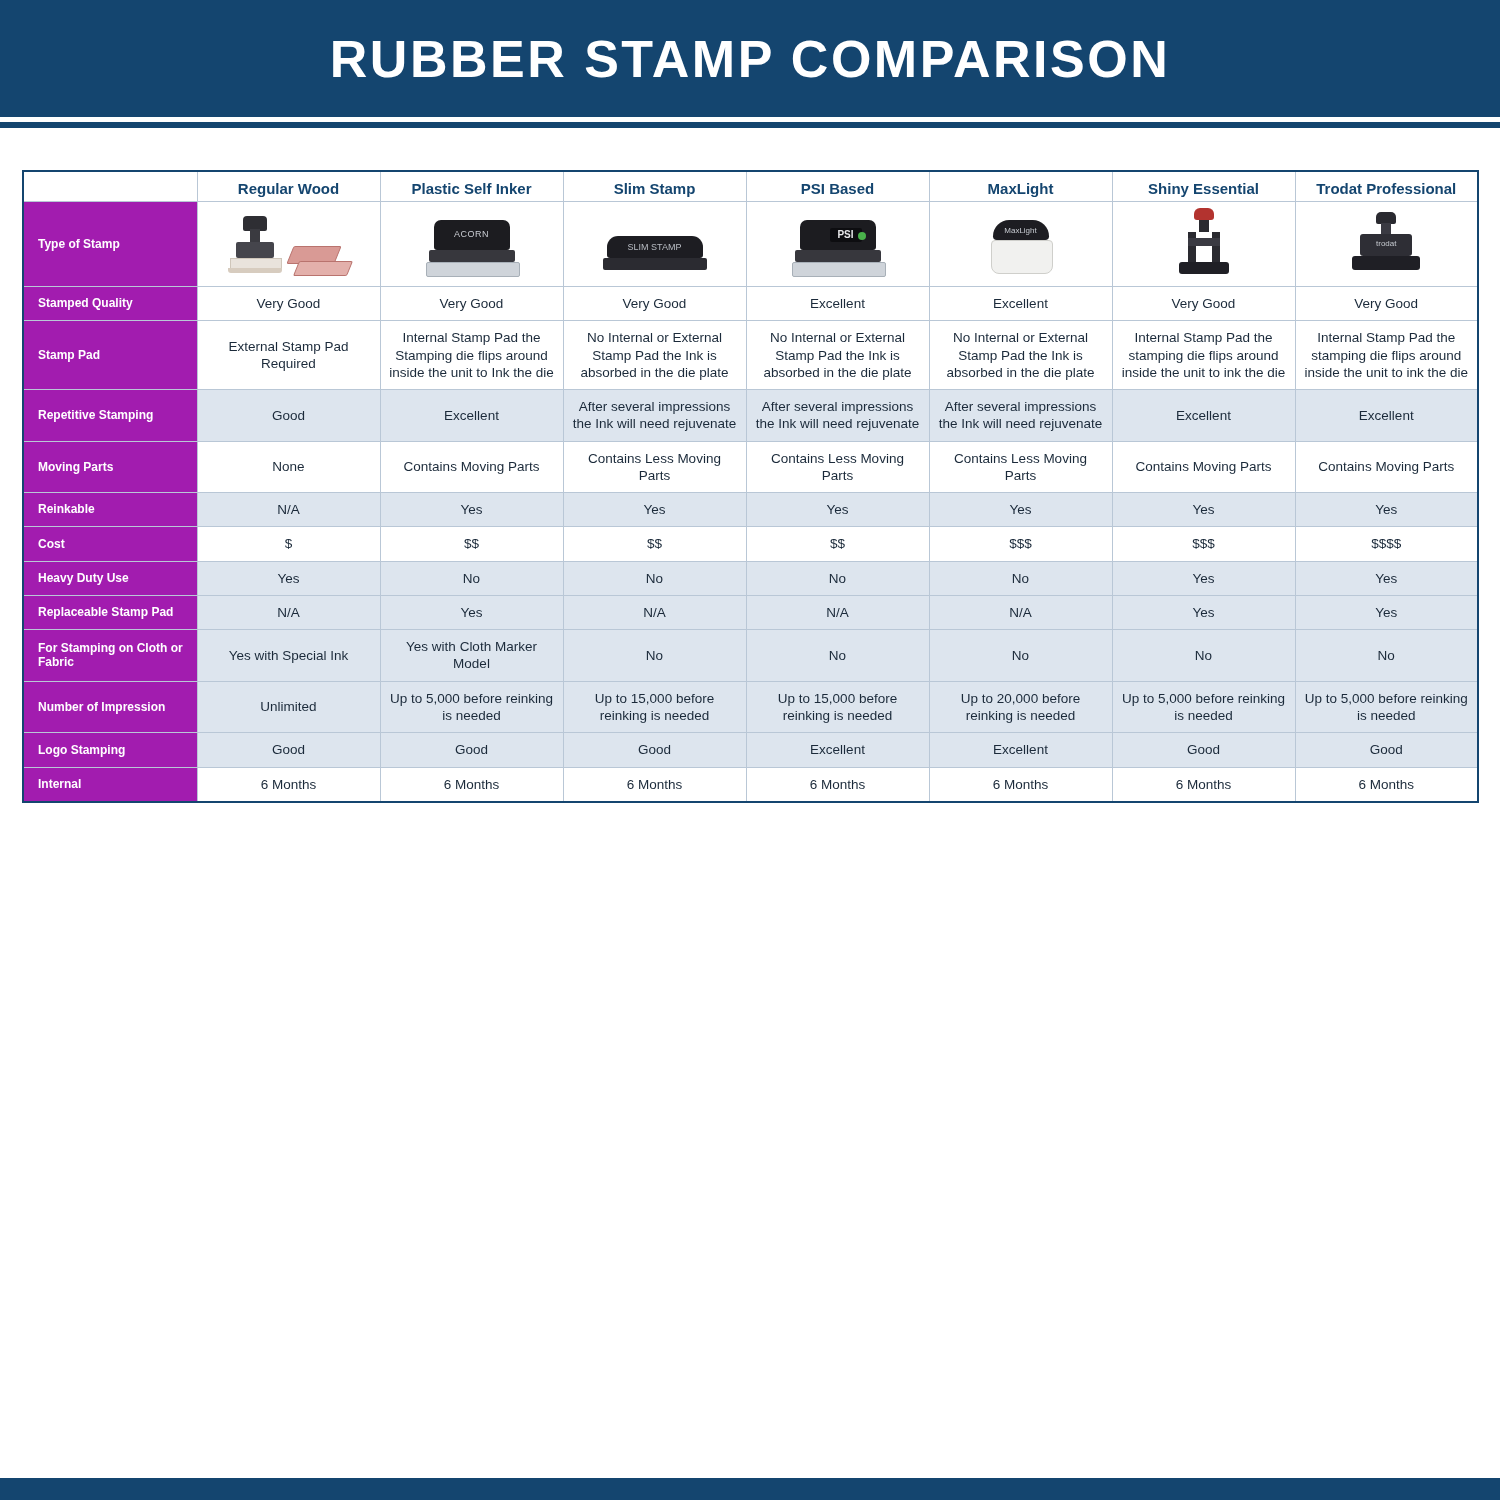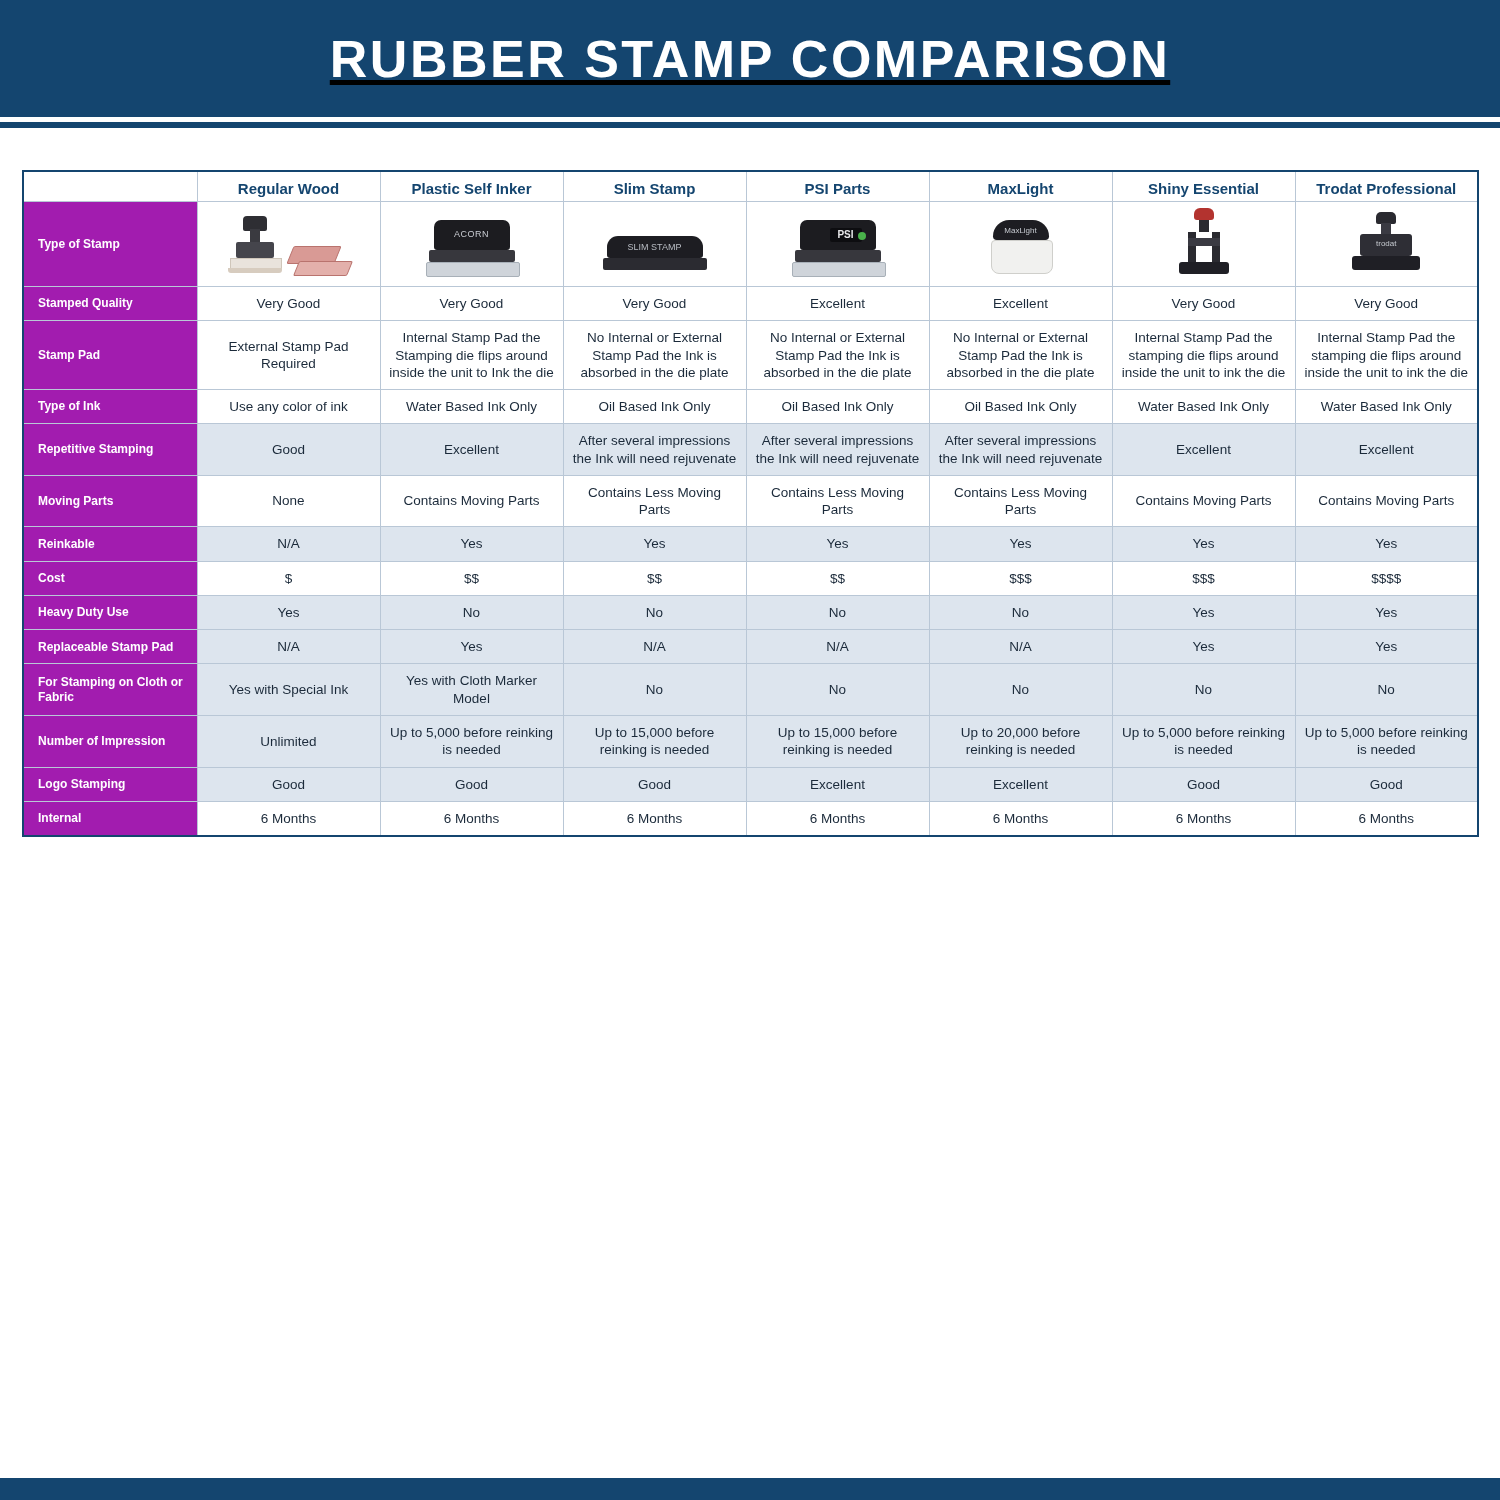--- a/index.html
+++ b/index.html
@@ -22,21 +22,20 @@
   
   .header {
     width: 1500px;
     height: 122px;
     background: #14456f;
     display: flex;
     align-items: center;
     justify-content: center;
     box-sizing: border-box;
     border-bottom: 5px solid #ffffff;
-    text-decoration: underline;
   }
   .header-title {
     color: #ffffff;
     font-size: 52px;
     font-weight: bold;
     letter-spacing: 2.5px;
     text-align: center;
     font-family: "Liberation Sans", sans-serif;
   }
   .header-rule {
@@ -413,21 +412,21 @@
           <col class="datacol">
           <col class="datacol">
       </colgroup>
       <tbody>
 
         <tr>
           <td class="corner"></td>
           <th class="colhead">Regular Wood</th>
           <th class="colhead">Plastic Self Inker</th>
           <th class="colhead">Slim Stamp</th>
-          <th class="colhead">PSI Parts</th>
+          <th class="colhead">PSI Based</th>
           <th class="colhead">MaxLight</th>
           <th class="colhead">Shiny Essential</th>
           <th class="colhead">Trodat Professional</th>
         </tr>
 
         <tr class="light">
           <td class="rowhead">Type of Stamp</td>
 
           <td class="imgcell">
             <div class="stampbox">
@@ -531,30 +530,20 @@
           <td class="rowhead">Stamp Pad</td>
           <td class="data">External Stamp Pad Required</td>
           <td class="data">Internal Stamp Pad the Stamping die flips around inside the unit to Ink the die</td>
           <td class="data">No Internal or External Stamp Pad the Ink is absorbed in the die plate</td>
           <td class="data">No Internal or External Stamp Pad the Ink is absorbed in the die plate</td>
           <td class="data">No Internal or External Stamp Pad the Ink is absorbed in the die plate</td>
           <td class="data">Internal Stamp Pad the stamping die flips around inside the unit to ink the die</td>
           <td class="data">Internal Stamp Pad the stamping die flips around inside the unit to ink the die</td>
         </tr>
 
-        <tr class="light">
-          <td class="rowhead">Type of Ink</td>
-          <td class="data">Use any color of ink</td>
-          <td class="data">Water Based Ink Only</td>
-          <td class="data">Oil Based Ink Only</td>
-          <td class="data">Oil Based Ink Only</td>
-          <td class="data">Oil Based Ink Only</td>
-          <td class="data">Water Based Ink Only</td>
-          <td class="data">Water Based Ink Only</td>
-        </tr>
 
         <tr class="shade">
           <td class="rowhead">Repetitive Stamping</td>
           <td class="data">Good</td>
           <td class="data">Excellent</td>
           <td class="data">After several impressions the Ink will need rejuvenate</td>
           <td class="data">After several impressions the Ink will need rejuvenate</td>
           <td class="data">After several impressions the Ink will need rejuvenate</td>
           <td class="data">Excellent</td>
           <td class="data">Excellent</td>

